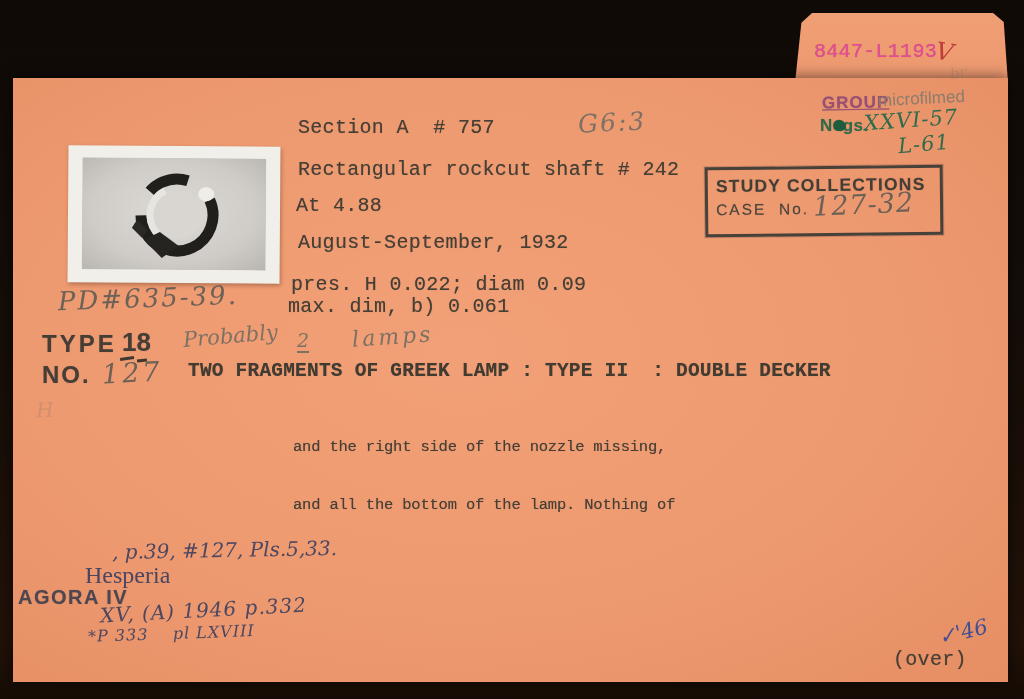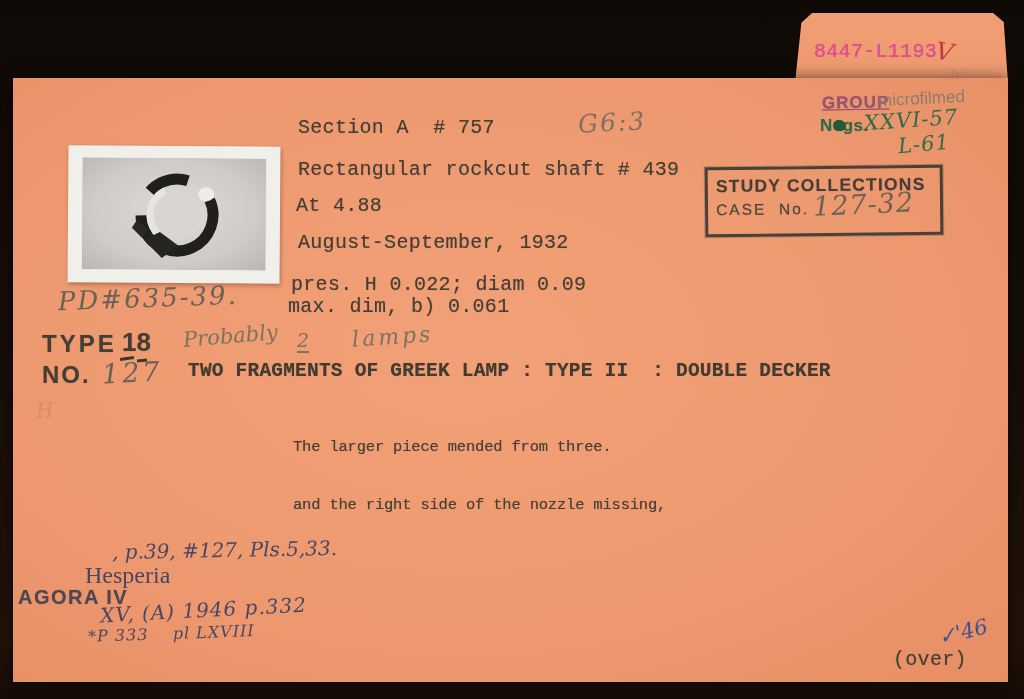--- a/index.html
+++ b/index.html
@@ -68,21 +68,21 @@
   <div class="abs hand green" style="left:898px;top:132px;font-size:21px;letter-spacing:1px;transform:rotate(-5deg);">L-61</div>
 
   <div class="box-stamp">
     <div class="abs stamp" style="left:8px;top:6px;font-size:17.5px;letter-spacing:1.2px;">STUDY COLLECTIONS</div>
     <div class="abs stamp" style="left:8px;top:31px;font-size:15.5px;letter-spacing:2px;font-weight:normal;color:#4a443c;">CASE  No.</div>
     <div class="abs hand graphite" style="left:105px;top:20px;font-size:27px;letter-spacing:1px;transform:rotate(-2deg);">127-32</div>
   </div>
 
   <div class="abs tw tw-lg" style="left:298px;top:116px;">Section A  # 757</div>
   <div class="abs hand pencil" style="left:578px;top:108px;font-size:25px;letter-spacing:2px;transform:rotate(-3deg);">G6:3</div>
-  <div class="abs tw tw-lg" style="left:298px;top:158px;">Rectangular rockcut shaft # 439</div>
+  <div class="abs tw tw-lg" style="left:298px;top:158px;">Rectangular rockcut shaft # 242</div>
   <div class="abs tw tw-lg" style="left:296px;top:194px;">At 4.88</div>
   <div class="abs tw tw-lg" style="left:298px;top:231px;">August-September, 1932</div>
 
   <div class="abs tw tw-lg" style="left:291px;top:273px;">pres. H 0.022; diam 0.09</div>
   <div class="abs tw tw-lg" style="left:288px;top:295px;">max. dim, b) 0.061</div>
 
   <div class="photo-matte">
     <div class="photo-inner">
       <svg width="184" height="112" viewBox="0 0 184 112">
         <defs>
@@ -117,22 +117,22 @@
 
   <div class="abs hand pencil" style="left:183px;top:324px;font-size:21px;transform:rotate(-5deg);">Probably</div>
   <div class="abs hand pencil" style="left:297px;top:329px;font-size:19px;border-bottom:2px solid #7d7164;">2</div>
   <div class="abs hand pencil" style="left:352px;top:324px;font-size:22px;letter-spacing:3px;transform:rotate(-4deg);">lamps</div>
 
   <div class="abs hand pencil vfaint" style="left:36px;top:398px;font-size:20px;letter-spacing:4px;transform:rotate(-3deg);">H</div>
 
   <div class="abs tw tw-title" style="left:188px;top:360px;">TWO FRAGMENTS OF GREEK LAMP : TYPE II  : DOUBLE DECKER</div>
 
   <div class="abs" style="left:293px;top:400px;">
-    <div class="tw tw-sm">The larger piece mended from three.</div>
     <div class="tw tw-sm">and the right side of the nozzle missing,</div>
+    <div class="tw tw-sm">and all the bottom of the lamp. Nothing of</div>
     
     
     
     
     
     
   </div>
 
   <div class="abs stamp" style="left:18px;top:539px;font-size:20px;letter-spacing:1.5px;color:#4d4752;margin-top:47px;">AGORA IV</div>
   <div class="abs hand ink" style="left:112px;top:538px;font-size:20px;transform:rotate(-1deg);">, p.39, #127, Pls.5,33.</div>

